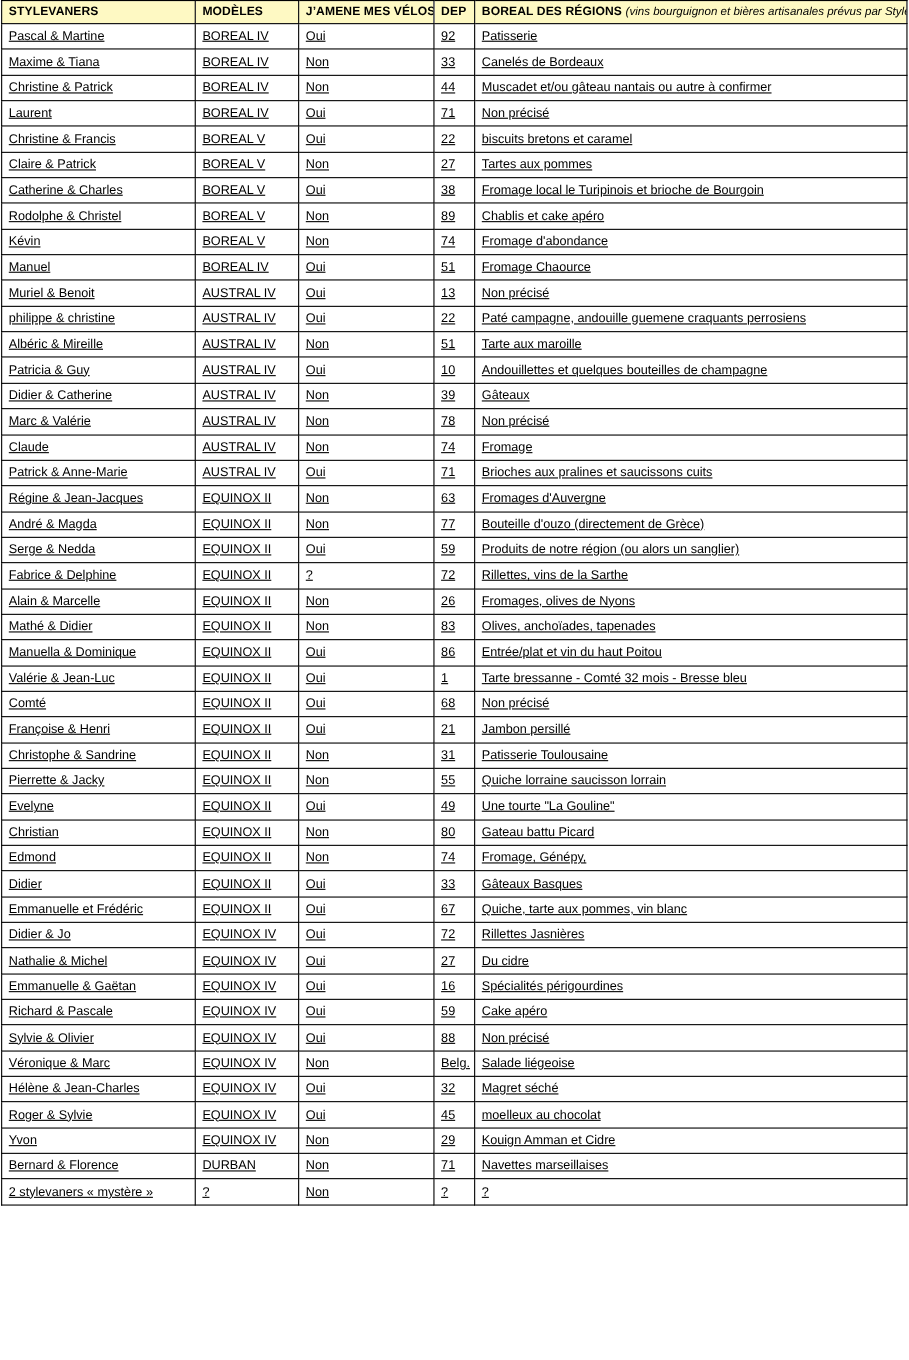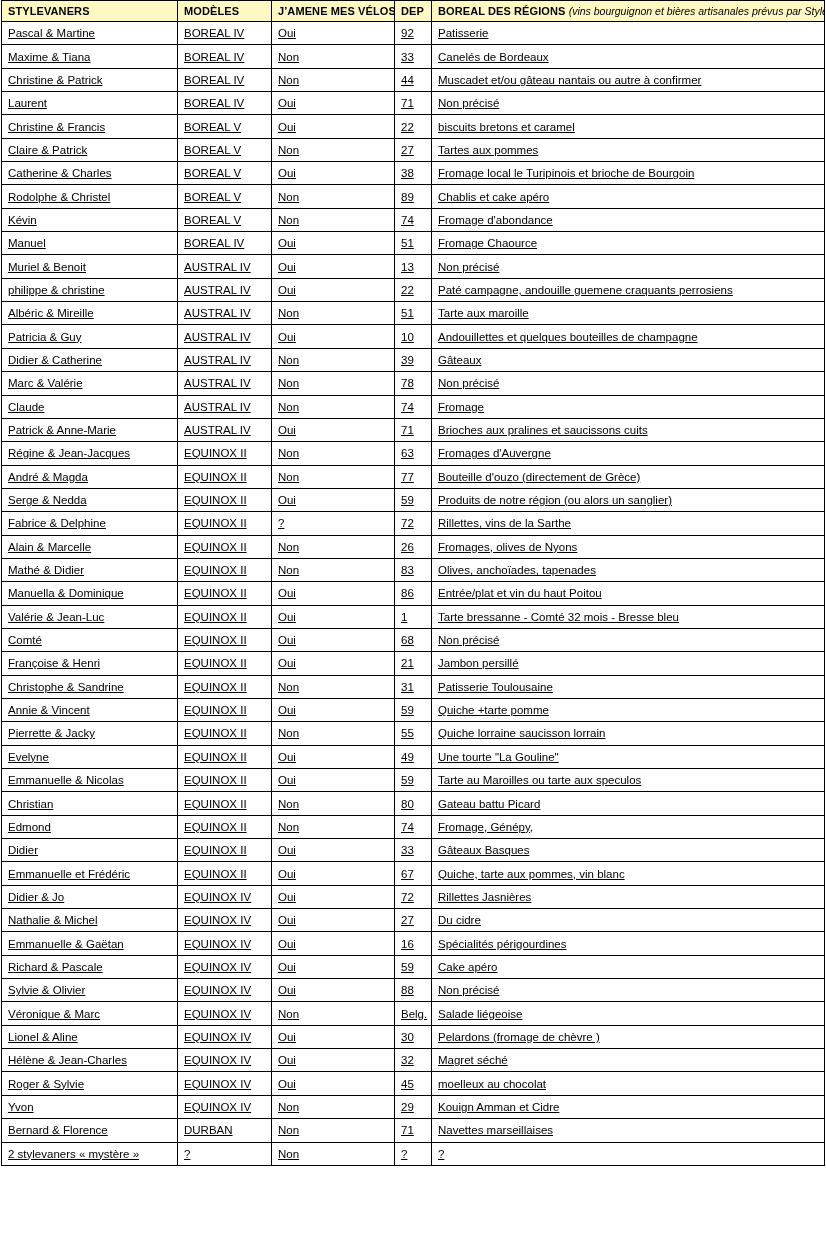--- a/index.html
+++ b/index.html
@@ -282,48 +282,34 @@
           <td>Jambon persillé</td>
         </tr>
         <tr>
           <td>Christophe &amp; Sandrine</td>
           <td>EQUINOX II</td>
           <td>Non</td>
           <td>31</td>
           <td>Patisserie Toulousaine</td>
         </tr>
         <tr>
-          <td>Annie &amp; Vincent</td>
-          <td>EQUINOX II</td>
-          <td>Oui</td>
-          <td>59</td>
-          <td>Quiche +tarte pomme</td>
-        </tr>
-        <tr>
           <td>Pierrette &amp; Jacky</td>
           <td>EQUINOX II</td>
           <td>Non</td>
           <td>55</td>
           <td>Quiche lorraine saucisson lorrain</td>
         </tr>
         <tr>
           <td>Evelyne</td>
           <td>EQUINOX II</td>
           <td>Oui</td>
           <td>49</td>
           <td>Une tourte "La Gouline"</td>
         </tr>
         <tr>
-          <td>Emmanuelle &amp; Nicolas</td>
-          <td>EQUINOX II</td>
-          <td>Oui</td>
-          <td>59</td>
-          <td>Tarte au Maroilles ou tarte aux speculos</td>
-        </tr>
-        <tr>
           <td>Christian</td>
           <td>EQUINOX II</td>
           <td>Non</td>
           <td>80</td>
           <td>Gateau battu Picard</td>
         </tr>
         <tr>
           <td>Edmond</td>
           <td>EQUINOX II</td>
           <td>Non</td>
@@ -378,27 +364,20 @@
           <td>Oui</td>
           <td>88</td>
           <td>Non précisé</td>
         </tr>
         <tr>
           <td>Véronique &amp; Marc</td>
           <td>EQUINOX IV</td>
           <td>Non</td>
           <td>Belg.</td>
           <td>Salade liégeoise</td>
-        </tr>
-        <tr>
-          <td>Lionel &amp; Aline</td>
-          <td>EQUINOX IV</td>
-          <td>Oui</td>
-          <td>30</td>
-          <td>Pelardons (fromage de chèvre )</td>
         </tr>
         <tr>
           <td>Hélène &amp; Jean-Charles</td>
           <td>EQUINOX IV</td>
           <td>Oui</td>
           <td>32</td>
           <td>Magret séché</td>
         </tr>
         <tr>
           <td>Roger &amp; Sylvie</td>

